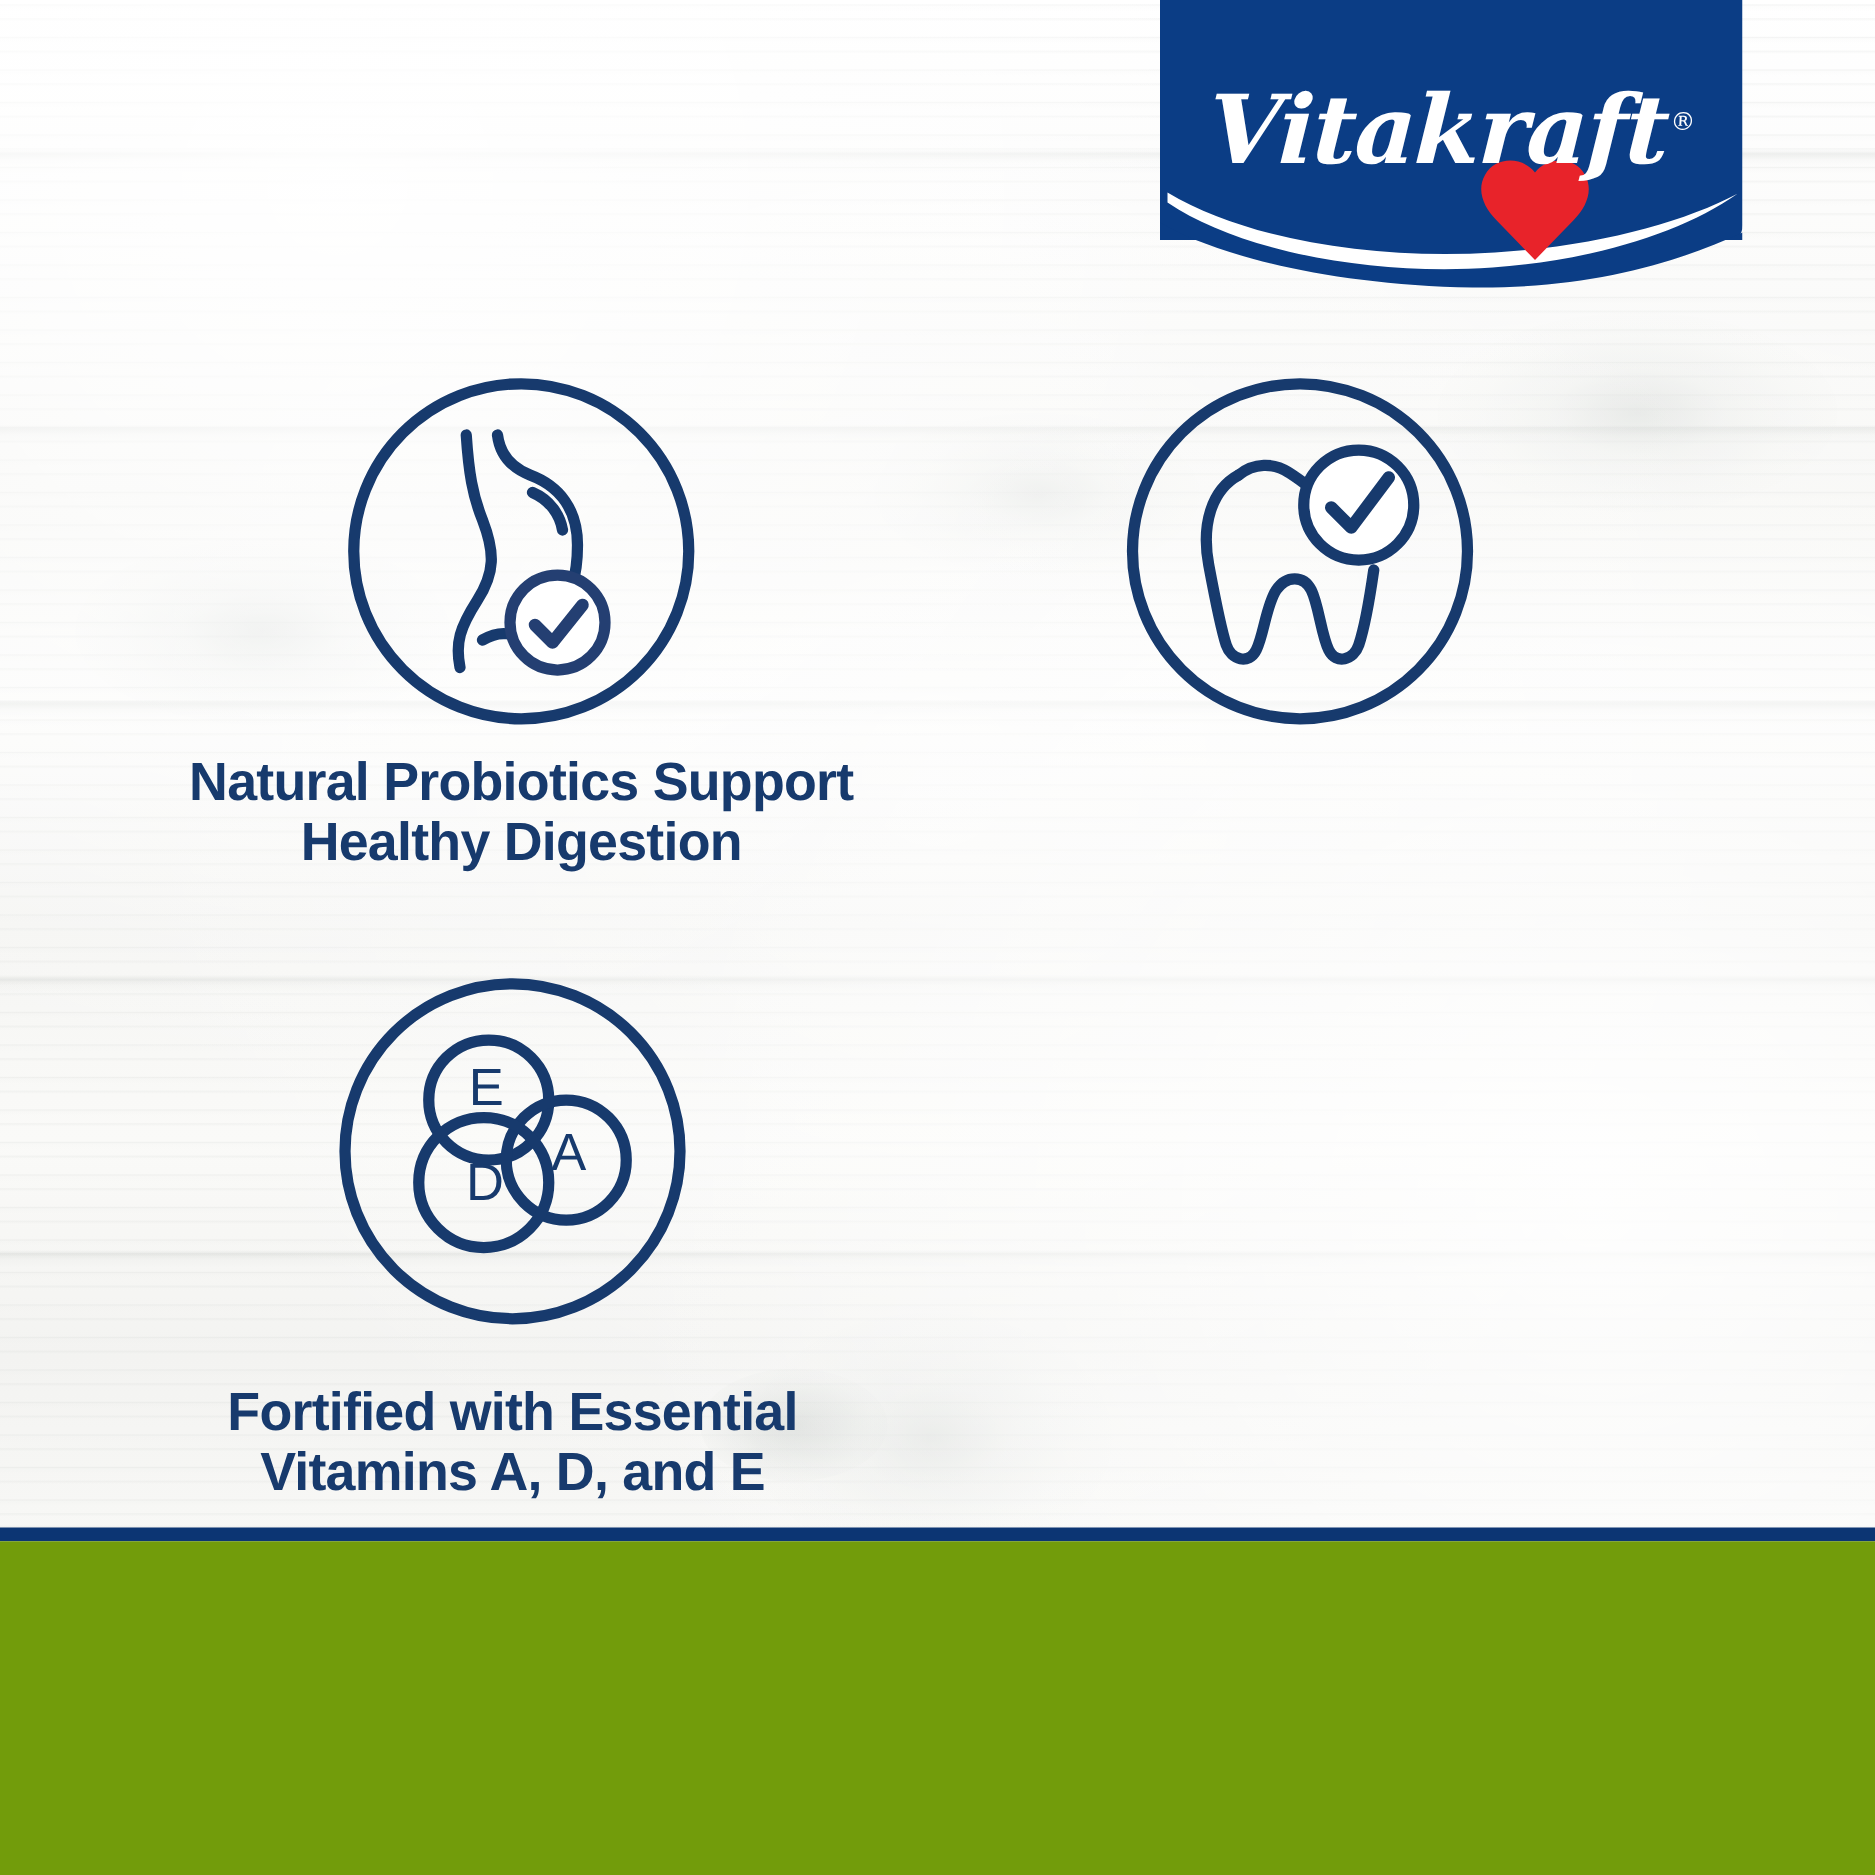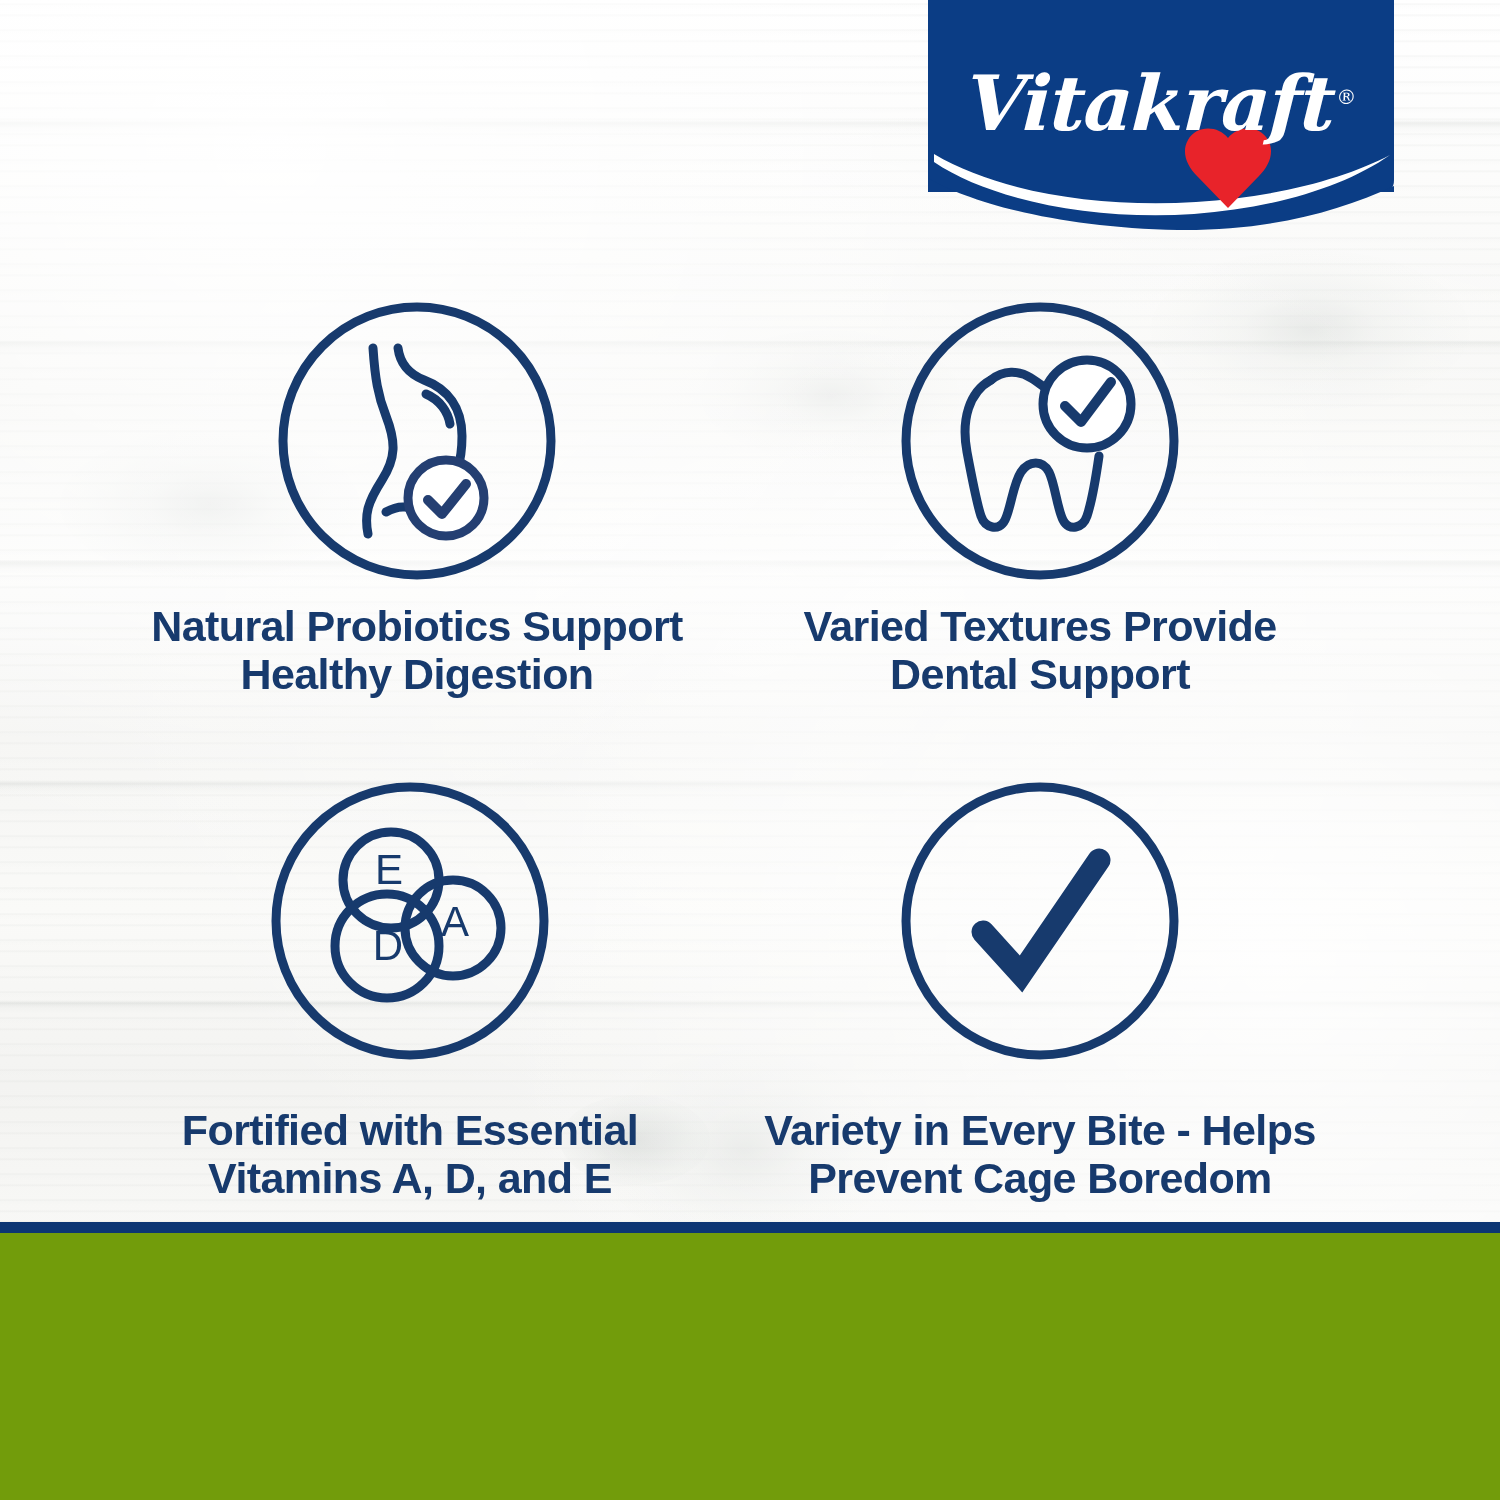--- a/index.html
+++ b/index.html
@@ -231,22 +231,20 @@
 
             <path d="M92,80 C104,70 120,70 132,78 C140,83 146,88 152,92"></path>
 
             <path d="M156,76 C166,70 178,70 188,74"></path>
           </g>
 
           <circle cx="188" cy="104" r="44" fill="#ffffff" stroke="#173a6d" stroke-width="9"></circle>
           <path d="M166,106 L182,122 L212,82" fill="none" stroke="#173a6d" stroke-width="10" stroke-linecap="round" stroke-linejoin="round"></path>
         </svg>
       </div>
-      <div class="feature-caption">Varied Textures Provide
-Dental Support</div>
     </div>
 
     <div class="feature f-2">
       <div class="icon-circle">
         <svg viewBox="0 0 282 282" xmlns="http://www.w3.org/2000/svg">
           <circle cx="141" cy="141" r="134" fill="none" stroke="#173a6d" stroke-width="9"></circle>
 
           <circle cx="122" cy="100" r="48" fill="none" stroke="#173a6d" stroke-width="9"></circle>
 
           <circle cx="184" cy="148" r="48" fill="none" stroke="#173a6d" stroke-width="9"></circle>
@@ -256,29 +254,19 @@
             <text x="120" y="104">E</text>
             <text x="186" y="156">A</text>
             <text x="119" y="180">D</text>
           </g>
         </svg>
       </div>
       <div class="feature-caption">Fortified with Essential
 Vitamins A, D, and E</div>
     </div>
 
-    <div class="feature f-3">
-      <div class="icon-circle">
-        <svg viewBox="0 0 282 282" xmlns="http://www.w3.org/2000/svg">
-          <circle cx="141" cy="141" r="134" fill="none" stroke="#173a6d" stroke-width="9"></circle>
-          <path d="M84,152 L122,194 L200,80" fill="none" stroke="#173a6d" stroke-width="23" stroke-linecap="round" stroke-linejoin="miter"></path>
-        </svg>
-      </div>
-      <div class="feature-caption">Variety in Every Bite - Helps
-Prevent Cage Boredom</div>
-    </div>
 
   </div>
 
   <div class="blue-stripe"></div>
   <div class="green-band"></div>
 
 </div>
 
 </body></html>

